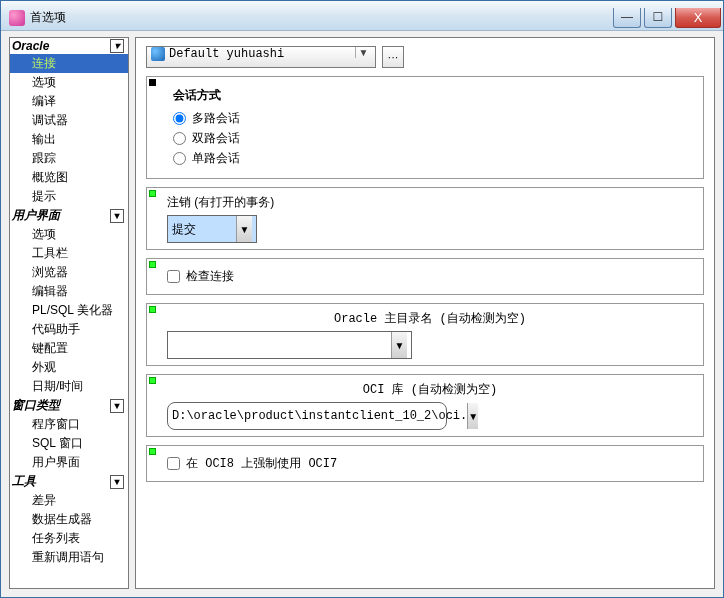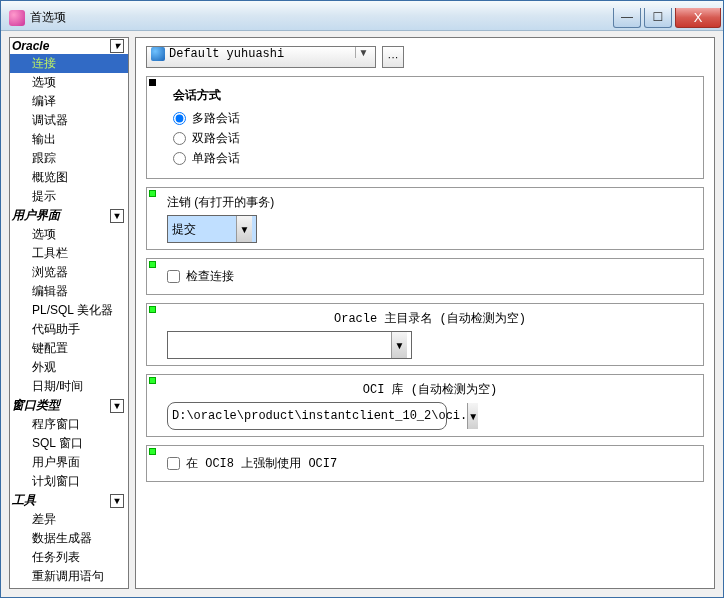--- a/index.html
+++ b/index.html
@@ -111,21 +111,20 @@
             <div class="tree-item">键配置</div>
             <div class="tree-item">外观</div>
             <div class="tree-item">日期/时间</div>
             <div class="tree-cat-cn">
               <span class="catlabel">窗口类型</span>
               <span class="expander">▾</span>
             </div>
             <div class="tree-item">程序窗口</div>
             <div class="tree-item">SQL 窗口</div>
             <div class="tree-item">用户界面</div>
-            <div class="tree-item">计划窗口</div>
             <div class="tree-cat-cn">
               <span class="catlabel">工具</span>
               <span class="expander">▾</span>
             </div>
             <div class="tree-item">差异</div>
             <div class="tree-item">数据生成器</div>
             <div class="tree-item">任务列表</div>
             <div class="tree-item">重新调用语句</div>
           </div>
       </div>

